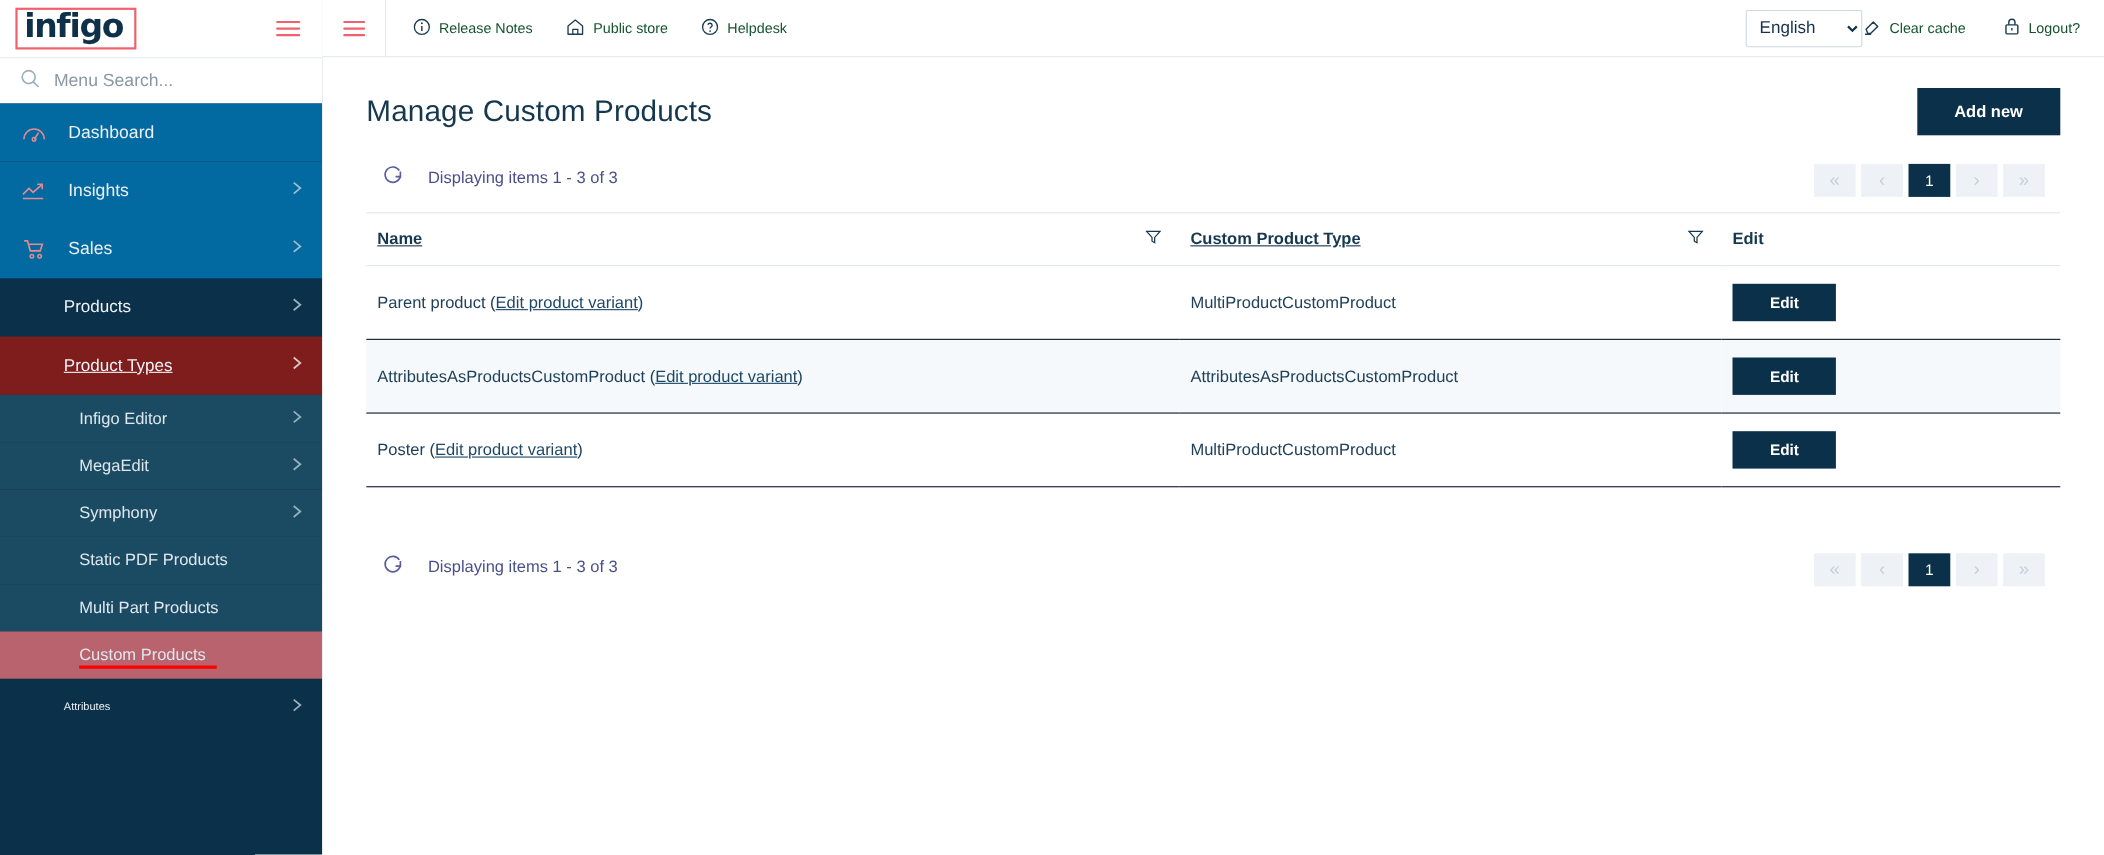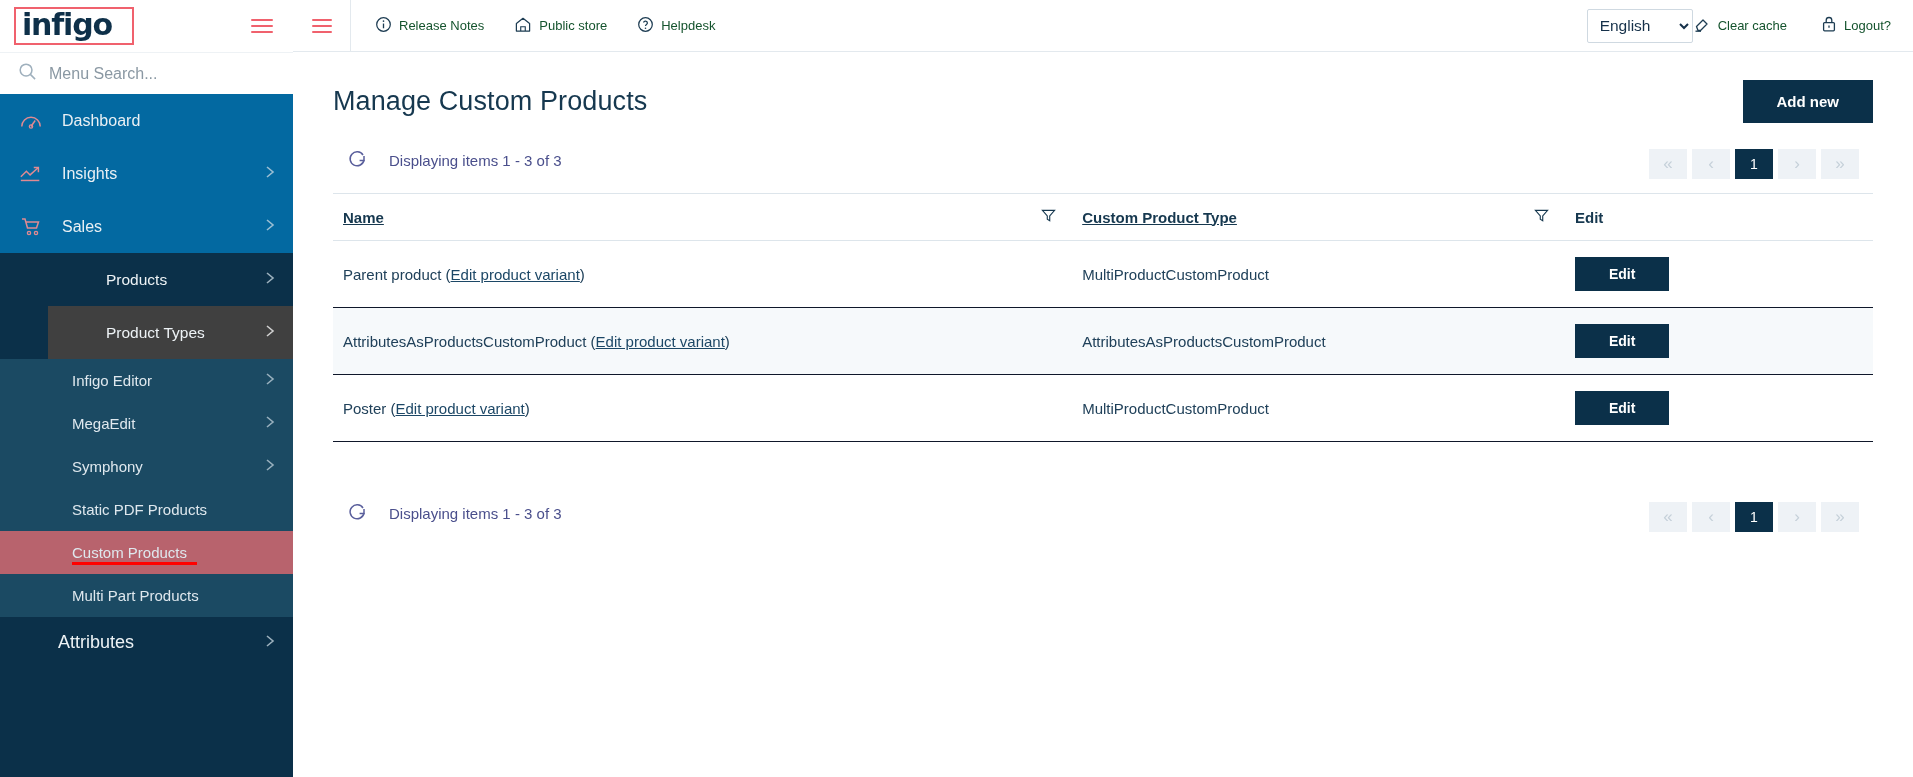--- a/index.html
+++ b/index.html
@@ -20,21 +20,21 @@
     position: relative;
   }
   .sb-logo-row {
     height: 52px; background: #ffffff;
     display: flex; align-items: center; justify-content: space-between;
     padding: 0 20px 0 14px;
     flex: 0 0 52px;
   }
   .logo-box {
     border: 2px solid #f0616d;
-    padding: 1px 20px 3px 6px;
+    padding: 1px 10px 3px 6px;
     display: inline-block;
     line-height: 1;
   }
   .logo-text {
     font-family: "DejaVu Sans", sans-serif;
     font-size: 30px; font-weight: bold;
     color: #0e3049; letter-spacing: -1.2px;
     line-height: 1;
     display: inline-block;
   }
@@ -68,42 +68,42 @@
     background: #0369a1;
   }
   .nav-item .chev { margin-left: auto; opacity: .75; }
   .nav-item.active-l1 { background: #b8636d; }
   .nav-icon { width: 26px; display: flex; align-items: center; justify-content: center; flex: 0 0 26px; }
 
   .nav-sub {
     display: flex; align-items: center;
     height: 53px; padding-left: 58px; padding-right: 18px;
     color: #eef3f6; font-size: 15.5px;
-    background: #0b3049; cursor: pointer; margin-left: 48px;
+    background: #0b3049; cursor: pointer;
   }
   .nav-sub .chev { margin-left: auto; opacity: .75; }
-  .nav-sub.active-l2 { background: #404040; }
+  .nav-sub.active-l2 { background: #7f1d1d; text-decoration: underline; }
 
   .nav-sub2 {
     display: flex; align-items: center;
     height: 43px; padding-left: 72px; padding-right: 18px;
     color: #dfe8ee; font-size: 15px;
     background: #1b4a63; cursor: pointer;
   }
   .nav-sub2 .chev { margin-left: auto; opacity: .7; }
   .nav-sub2.active-l3 { background: #b8636d; position: relative; }
   .underline-annot {
     position: absolute;
     left: 72px; bottom: 9px; width: 125px; height: 3px;
     background: #ff0000;
   }
   .nav-sub3 {
     display: flex; align-items: center;
     height: 50px; padding-left: 58px; padding-right: 18px;
-    color: #eef3f6; font-size: 18px;
+    color: #eef3f6; font-size: 10px;
     background: #0b3049; cursor: pointer;
   }
   .nav-sub3 .chev { margin-left: auto; opacity: .75; }
 
   
   .main { flex: 1; display: flex; flex-direction: column; background: #ffffff; position: relative; }
   .topbar {
     height: 52px; flex: 0 0 52px;
     border-bottom: 1px solid #e3e9ee;
     display: flex; align-items: center;
@@ -309,27 +309,27 @@
           <svg width="10" height="14" viewBox="0 0 10 14" fill="none">
               <polyline points="2,2 8,7 2,12" stroke="#cddbe4" stroke-width="1.6"></polyline>
             </svg>
         </span>
       </div>
 
       <div class="nav-sub2">
         <span>Static PDF Products</span>
       </div>
 
+      <div class="nav-sub2">
+        <span>Multi Part Products</span>
+      </div>
+
       <div class="nav-sub2 active-l3">
         <span>Custom Products</span>
         <span class="underline-annot"></span>
-      </div>
-
-      <div class="nav-sub2">
-        <span>Multi Part Products</span>
       </div>
 
       <div class="nav-sub3">
         <span>Attributes</span>
         <span class="chev">
           <svg width="10" height="14" viewBox="0 0 10 14" fill="none">
               <polyline points="2,2 8,7 2,12" stroke="#cddbe4" stroke-width="1.6"></polyline>
             </svg>
         </span>
       </div>

